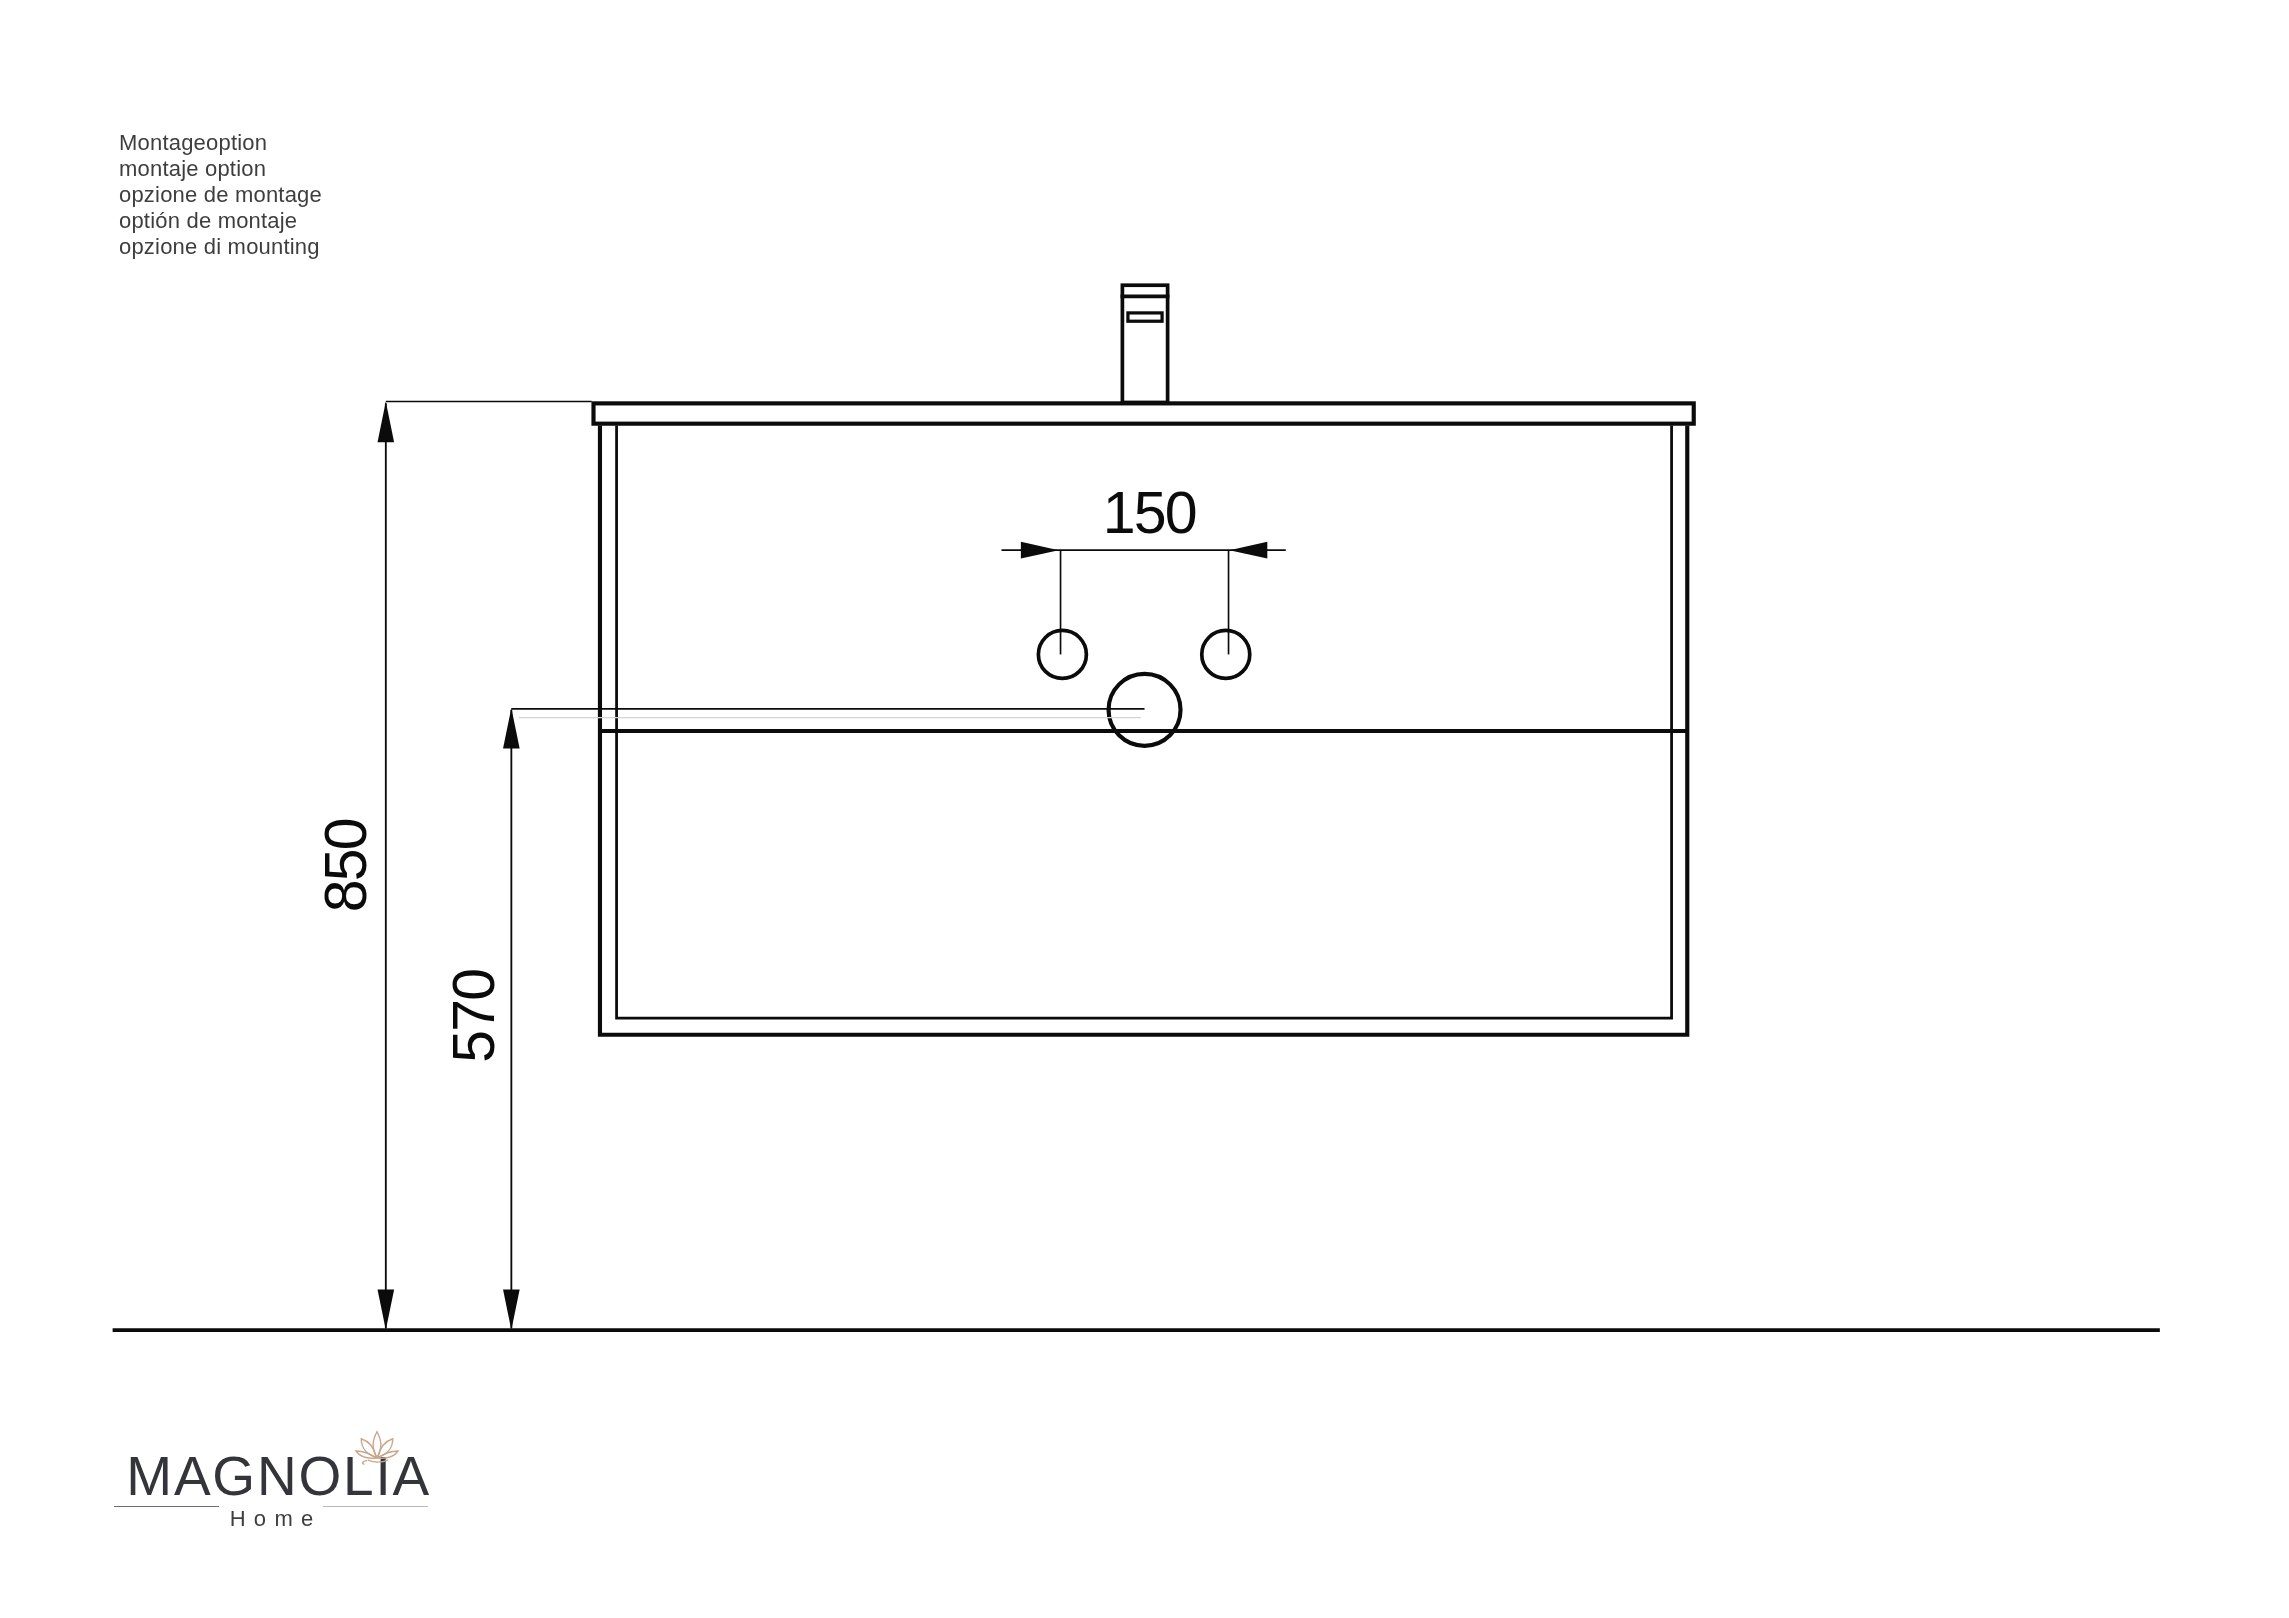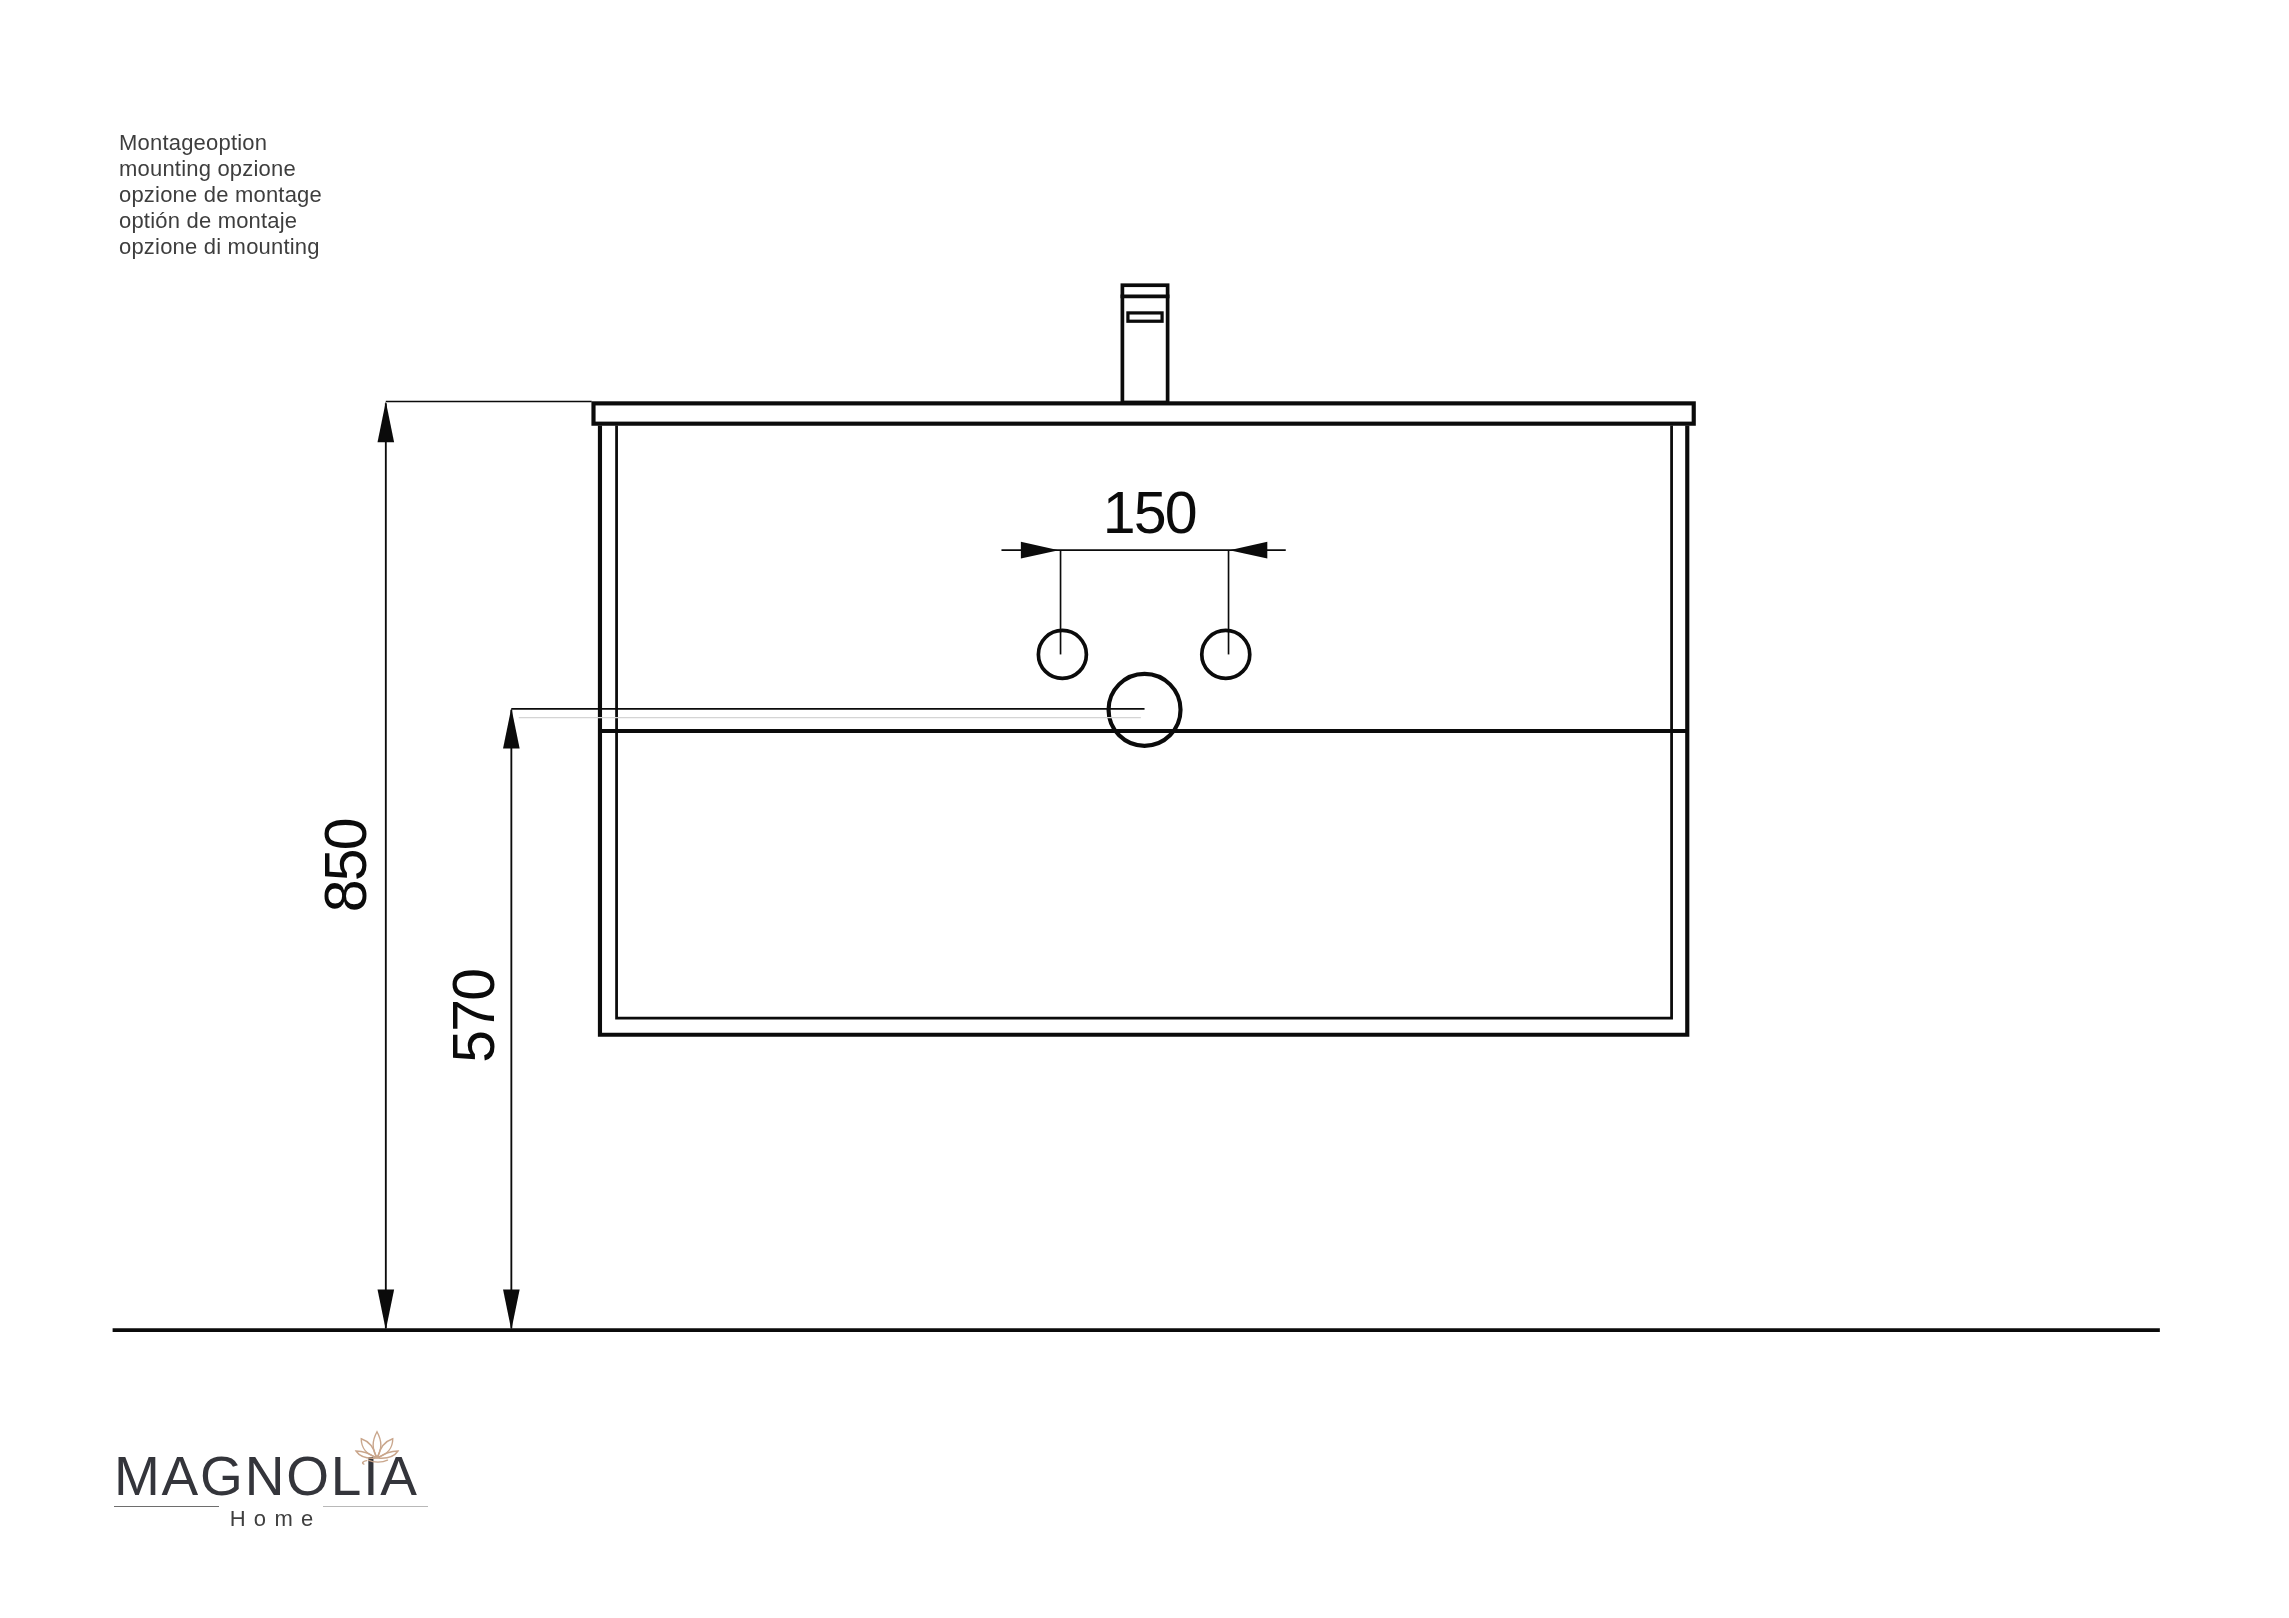--- a/index.html
+++ b/index.html
@@ -13,35 +13,35 @@
 
   
   svg.drawing{position:absolute;left:0;top:0;display:block;}
   svg.drawing text{font-family:"Liberation Sans",sans-serif;fill:#0b0b0b;}
   .dim-label{font-size:64px;letter-spacing:-2px;}
 
   
   .logo{position:absolute;left:114px;top:1429px;width:317px;}
   .flower{position:absolute;left:239px;top:0.9px;}
   .brand{margin-top:20px;font-size:55px;line-height:55px;letter-spacing:1.8px;
-         color:#34353b;font-weight:400;}
+         color:#34353b;font-weight:400;text-align:right;}
   .tagline-row{margin-top:1.8px;display:flex;align-items:flex-start;width:314px;}
   .rule{flex:1;height:0;border-top:1.8px solid #6e6e6e;}
   .rule-r{border-top-color:#b8b8b8;}
   .tagline{font-size:22px;letter-spacing:8.3px;color:#3f3f3f;padding:0 1.8px 0 11px;
            white-space:nowrap;}
 </style>
 </head>
 <body>
 
 <div class="canvas">
 
   <div class="notes">
     <div>Montageoption</div>
-    <div>mounting opzione</div>
+    <div>montaje option</div>
     <div>opzione de montage</div>
     <div>optión de montaje</div>
     <div>opzione di mounting</div>
   </div>
 
   <svg class="drawing" width="2290" height="1619" viewBox="0 0 2481 1754">
     <g stroke="#0b0b0b" fill="none">
 
       <rect x="1216" y="309" width="49" height="127" stroke-width="4"></rect>
       <line x1="1214" y1="321" x2="1267" y2="321" stroke-width="4"></line>

